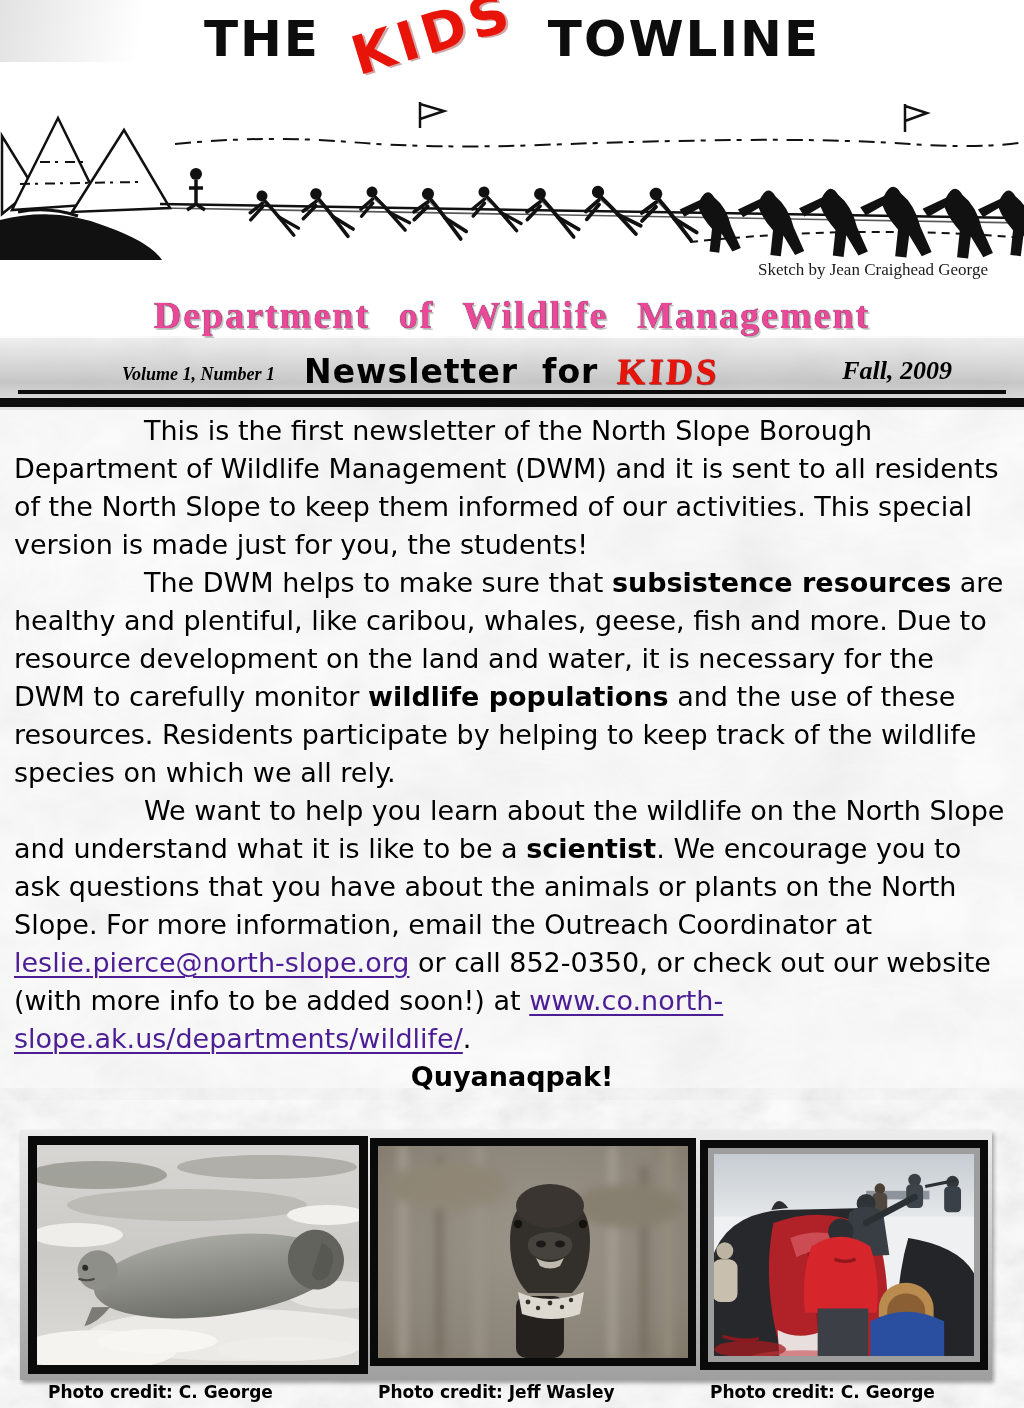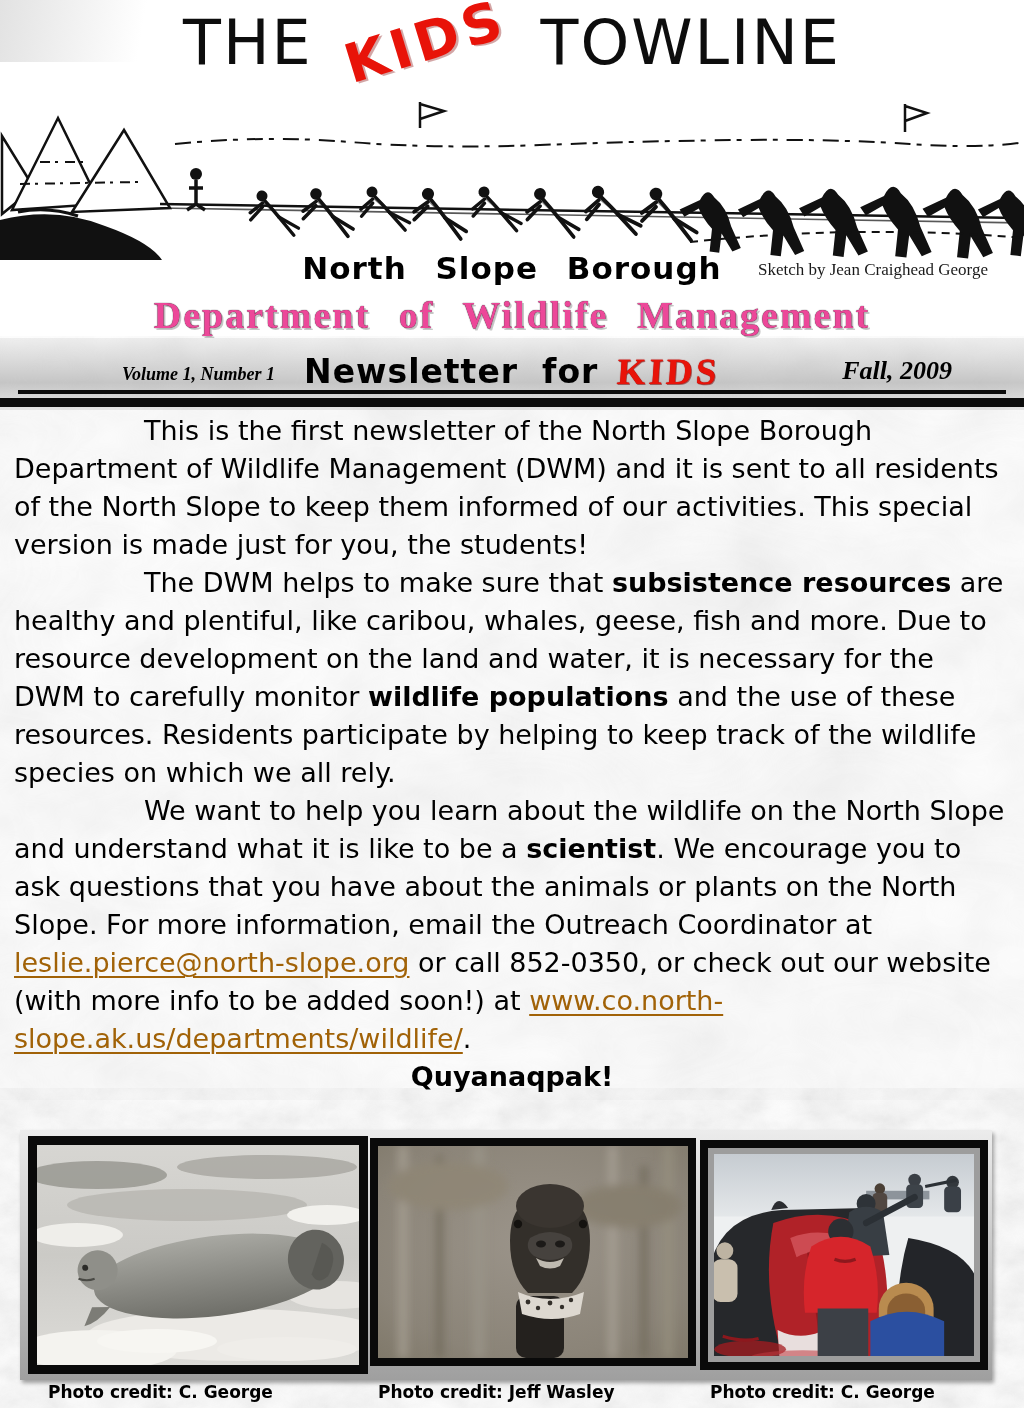--- a/index.html
+++ b/index.html
@@ -3,21 +3,21 @@
 <meta charset="utf-8">
 <style>
   html,body{margin:0;padding:0;background:#888;}
   .page{position:relative;width:1024px;height:1408px;margin:0 auto;background:#ffffff;
         overflow:hidden;font-family:"DejaVu Sans",sans-serif;color:#000;}
   .layer{position:absolute;pointer-events:none;}
   
   .corner-shade{left:0;top:0;width:200px;height:62px;
      background:linear-gradient(100deg,#e2e2e2 0%,rgba(255,255,255,0) 70%);}
   .title-row{position:absolute;top:6px;left:0;width:100%;text-align:center;white-space:nowrap;}
-  .t-word{font-weight:normal;font-size:62px;letter-spacing:2px;color:#0d0d0d;display:inline-block;}
+  .t-word{font-weight:bold;font-size:50px;letter-spacing:2px;color:#0d0d0d;display:inline-block;}
   .t-kids{font-weight:bold;font-size:54px;letter-spacing:5px;color:#e81309;display:inline-block;
           transform:rotate(-17deg) translateY(-4px);margin:0 26px;
           text-shadow:2px 2px 0 rgba(130,0,0,.35);}
   .sketch-band{position:absolute;top:92px;left:0;width:1024px;height:172px;}
   .org-row{position:absolute;top:250px;left:0;width:100%;text-align:center;
            font-size:31px;font-weight:bold;word-spacing:.55em;letter-spacing:1px;}
   .sketch-credit{position:absolute;top:260px;right:36px;font-family:"Liberation Serif",serif;
            font-size:17px;color:#1a1a1a;}
   .dept-row{position:absolute;top:293px;left:0;width:100%;text-align:center;
            font-family:"Liberation Serif",serif;font-weight:bold;font-size:38px;
@@ -33,21 +33,21 @@
   .nl-for{font-size:33px;font-weight:bold;word-spacing:.35em;letter-spacing:1px;vertical-align:middle;}
   .nl-kids{font-family:"Liberation Serif",serif;font-size:37px;font-weight:bold;color:#e81309;
            letter-spacing:3px;margin-left:14px;vertical-align:middle;display:inline-block;
            transform:skewX(-4deg);text-shadow:1px 1px 0 rgba(120,0,0,.5),0 0 1px #9c0000;}
   .rule-thin{position:absolute;top:390px;left:18px;right:18px;height:4px;background:#0c0c0c;}
   .rule-thick{position:absolute;top:398px;left:0;right:0;height:9px;background:#0c0c0c;}
   
   .article{position:absolute;top:412px;left:14px;width:996px;font-size:27px;line-height:38px;}
   .para{margin:0;text-indent:130px;}
   .para b{font-weight:bold;}
-  .lnk{color:#a16207;text-decoration:underline;text-decoration-thickness:2px;text-underline-offset:4px;cursor:pointer;}
+  .lnk{color:#4c1d95;text-decoration:underline;text-decoration-thickness:2px;text-underline-offset:4px;cursor:pointer;}
   .closing{margin:0;text-align:center;font-weight:bold;text-indent:0;}
   
   .photo-strip{position:absolute;top:1130px;left:20px;width:972px;height:250px;
         background:linear-gradient(180deg,#ececec 0%,#c2c2c2 55%,#9f9f9f 100%);
         box-shadow:2px 3px 4px rgba(0,0,0,.35);}
   .photo{position:absolute;box-sizing:border-box;border:9px solid #0a0a0a;background:#777;}
   .photo svg{display:block;width:100%;height:100%;}
   .photo-left{left:8px;top:6px;width:340px;height:238px;}
   .photo-mid{left:350px;top:8px;width:326px;height:228px;border-width:8px;}
   .photo-right{left:680px;top:10px;width:288px;height:230px;border-width:8px;
@@ -136,21 +136,20 @@
     <use href="#puller" transform="translate(656,102) rotate(-10) scale(1.15)"></use>
     <use href="#crowd" transform="translate(700,96) scale(1.2)"></use>
     <use href="#crowd" transform="translate(760,94) scale(1.3)"></use>
     <use href="#crowd" transform="translate(822,92) scale(1.35)"></use>
     <use href="#crowd" transform="translate(884,90) scale(1.4)"></use>
     <use href="#crowd" transform="translate(946,92) scale(1.38)"></use>
     <use href="#crowd" transform="translate(1000,94) scale(1.3)"></use>
     <path d="M690,150 q170,-18 334,-4" stroke="#111" stroke-width="2" fill="none" stroke-dasharray="8 6"></path>
   </svg>
 
-  <div class="org-row">North Slope Borough</div>
   <div class="sketch-credit">Sketch by Jean Craighead George</div>
   <div class="dept-row">Department of Wildlife Management</div>
 
   <div class="volume-label">Volume 1, Number 1</div>
   <div class="newsletter-row">
     <span class="nl-for">Newsletter for</span>
     <span class="nl-kids">KIDS</span>
   </div>
   <div class="issue-label">Fall, 2009</div>
 

